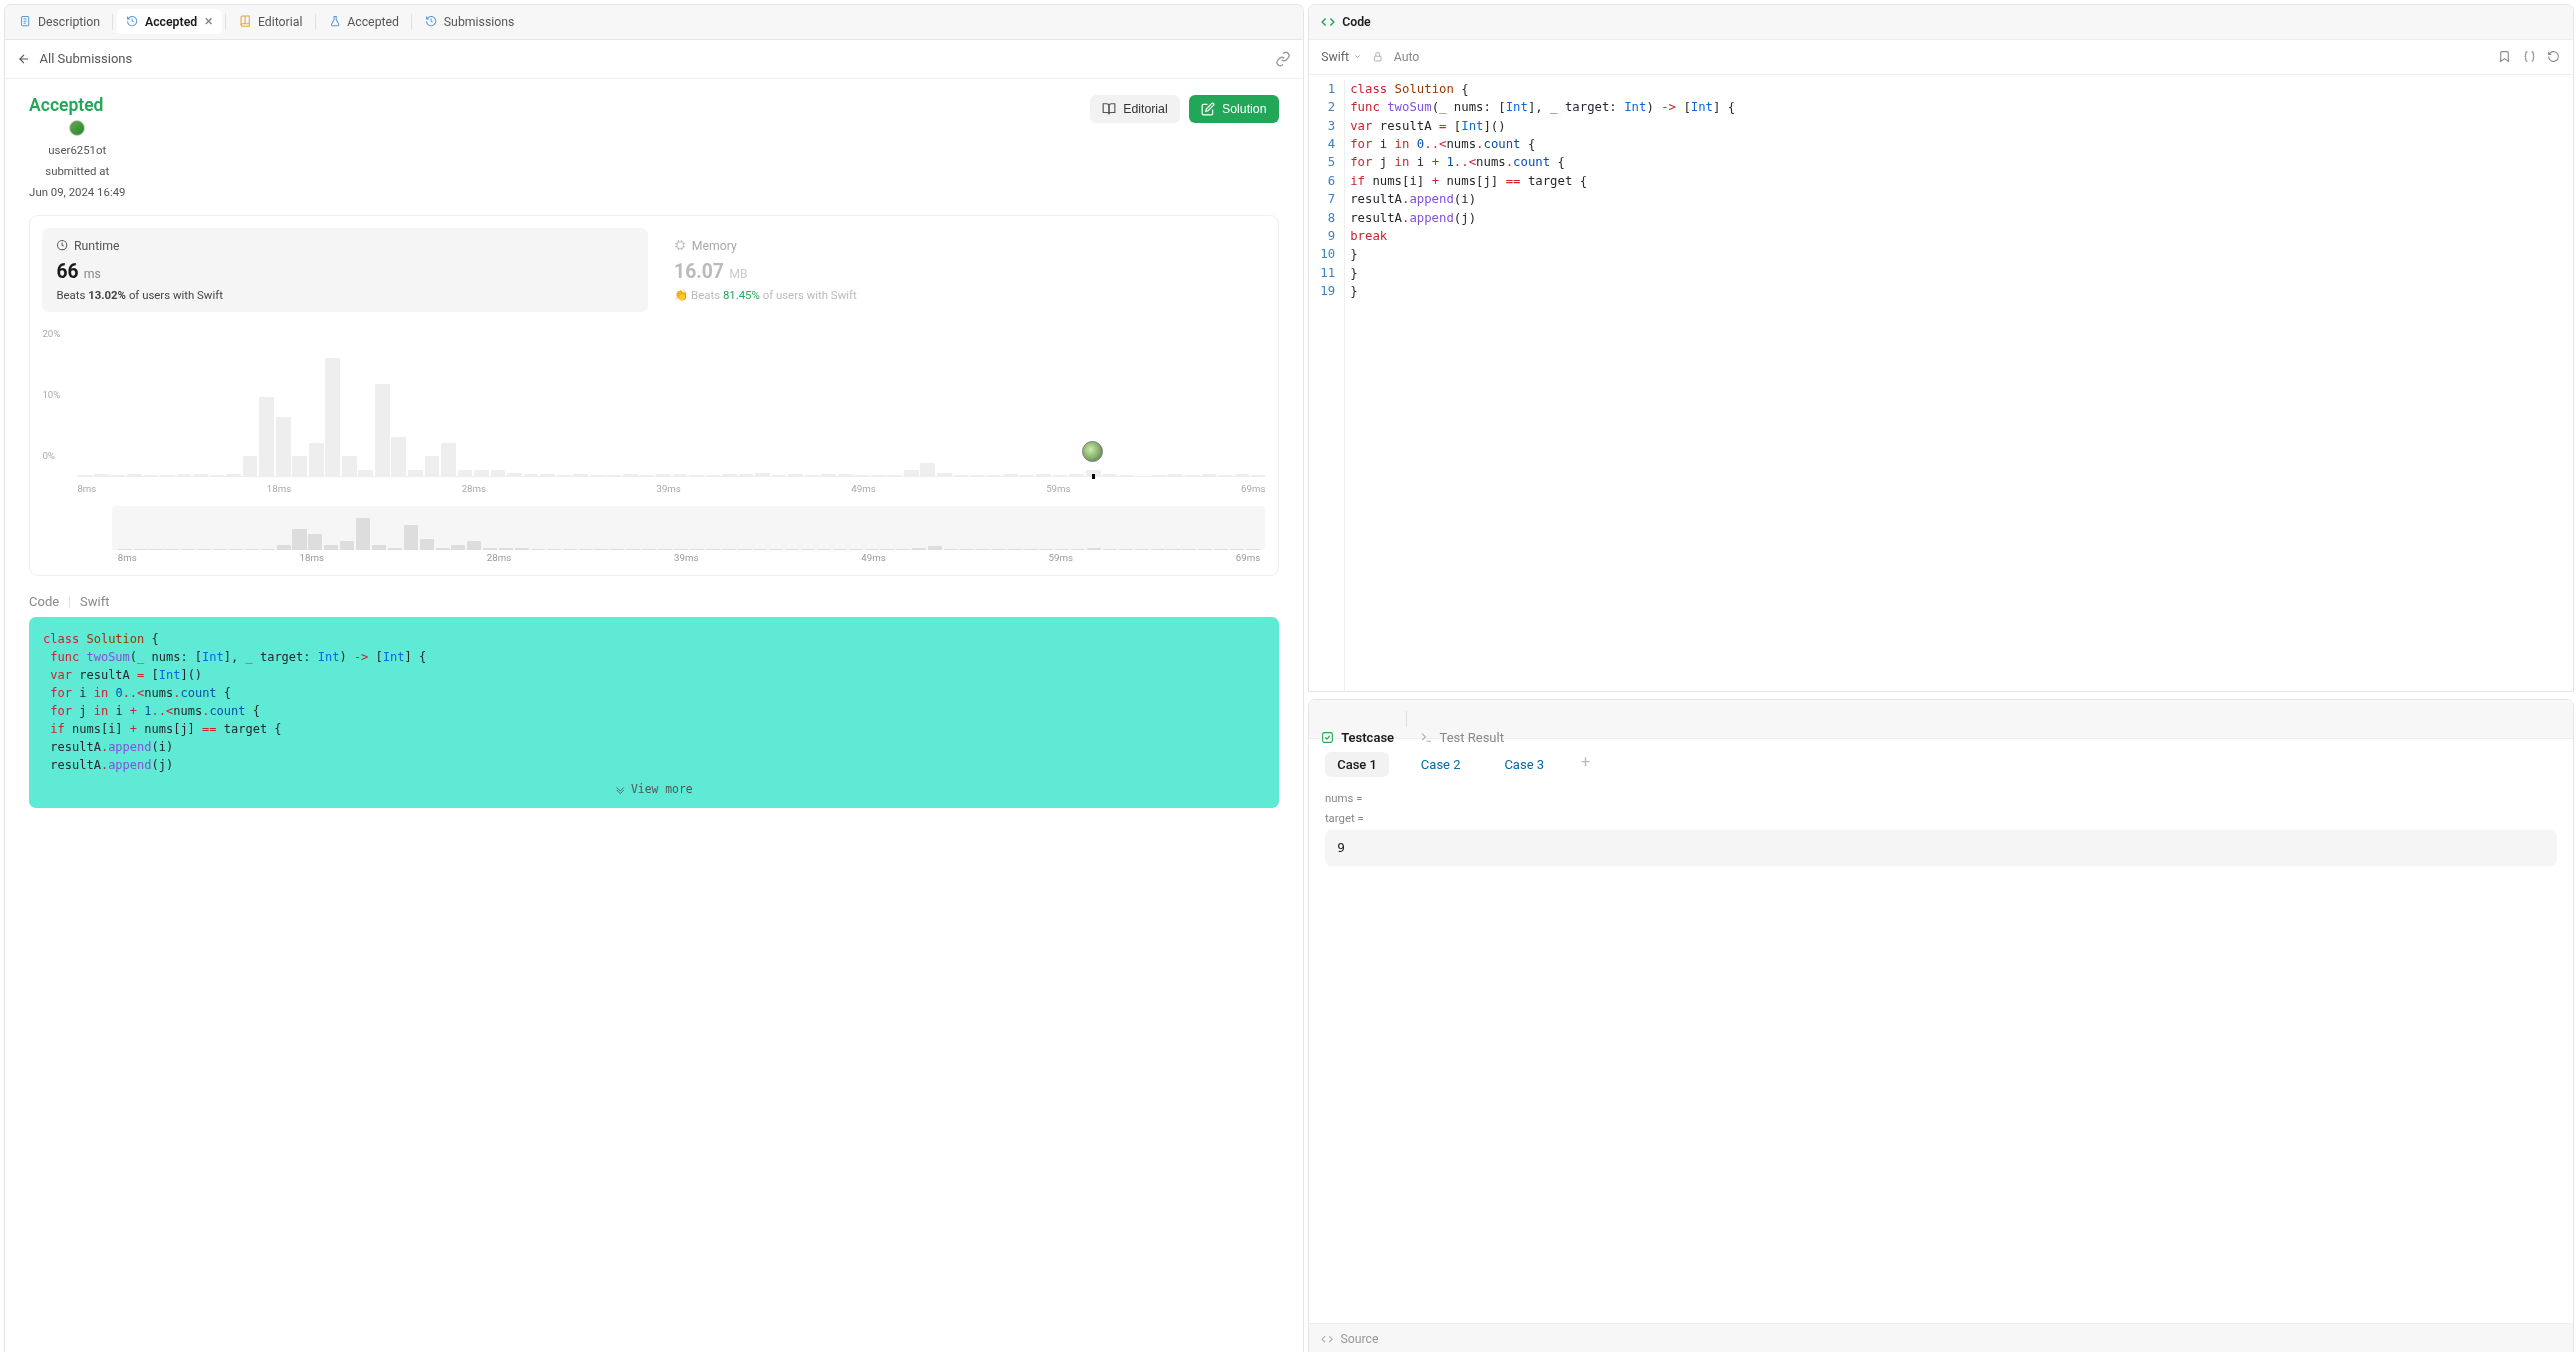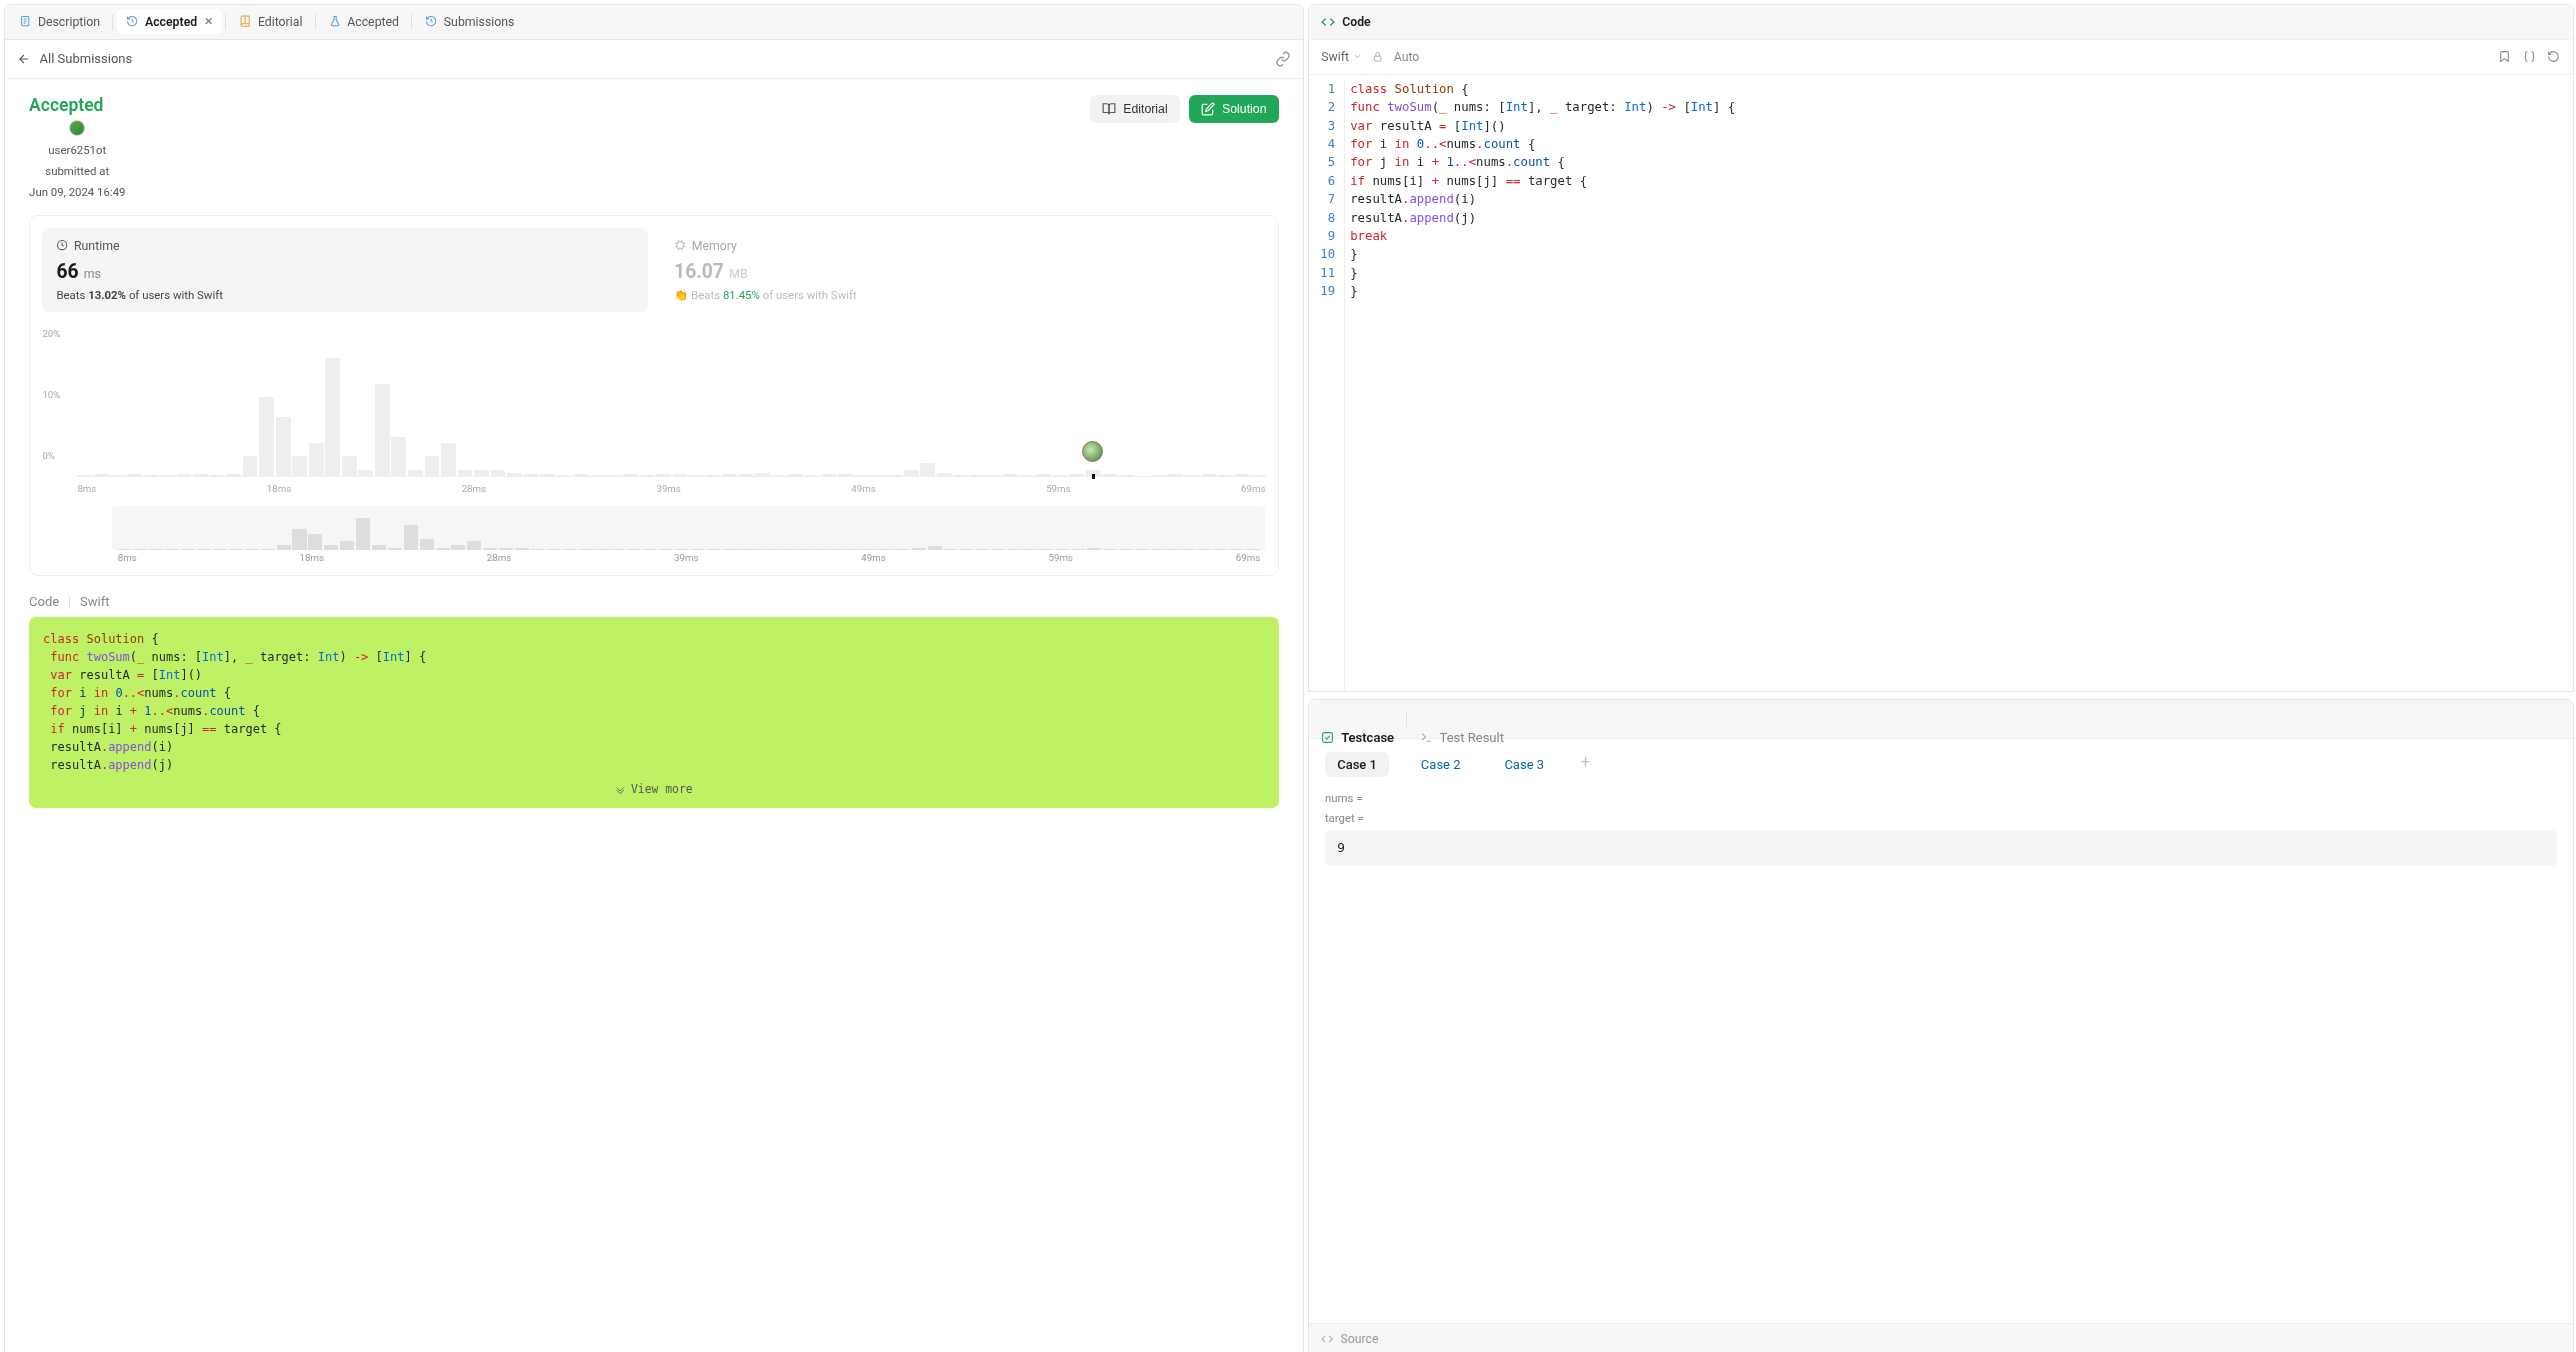--- a/index.html
+++ b/index.html
@@ -209,21 +209,21 @@
     display: flex; justify-content: space-between;
     font-size: 9.7px; color: #999; margin-top: 1.8px; padding: 0 5.3px;
   }
   
   .code-head {
     display: flex; align-items: center; gap: 8.8px;
     color: #888; font-size: 13px; margin-bottom: 8.8px;
   }
   .code-head .sep { color: #ddd; }
   .code-card {
-    background: #bef264; border-radius: 7px;
+    background: #5eead4; border-radius: 7px;
     padding: 12.3px 14px 8.8px 14px;
     font-family: "SF Mono", Menlo, Consolas, monospace;
     font-size: 12px;
     line-height: 1.5;
     position: relative;
   }
   .code-card pre { white-space: pre; overflow: hidden; }
   .view-more {
     text-align: center;
     padding: 7px 0 1.8px 0;

